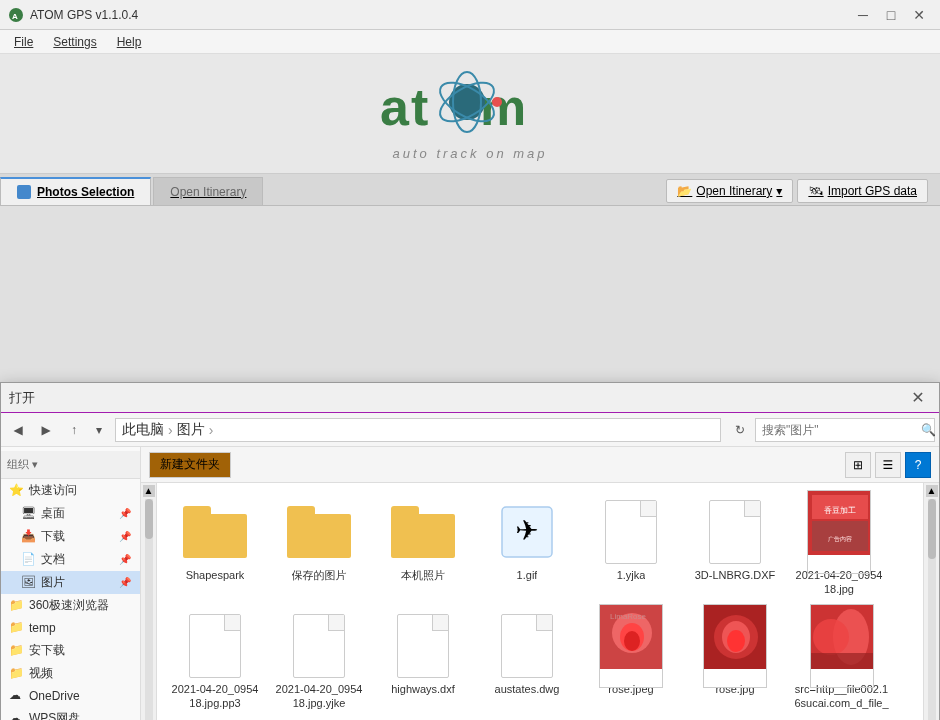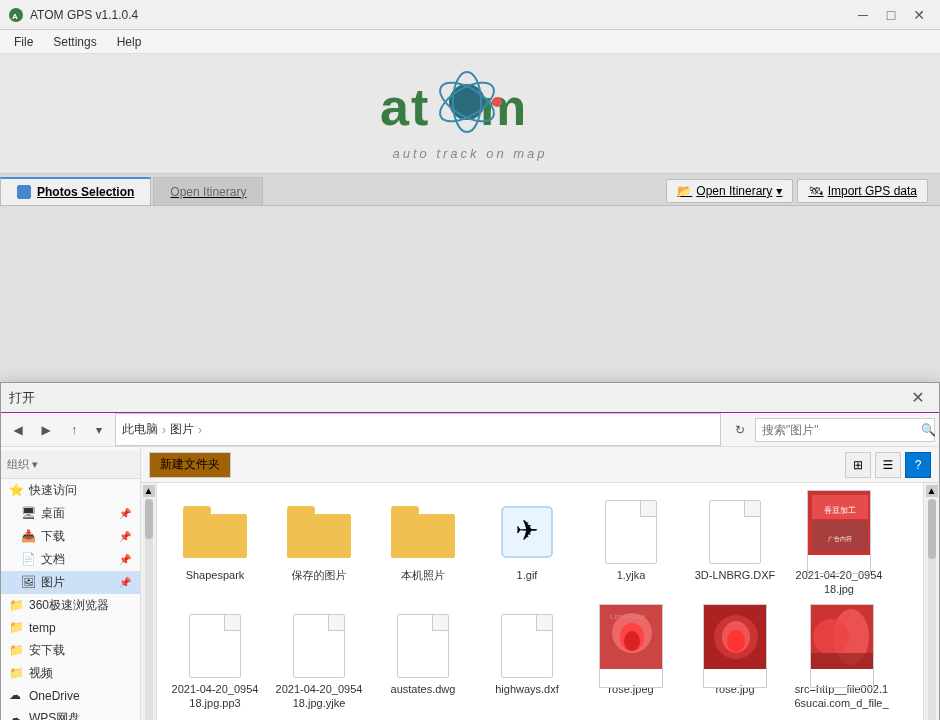--- a/index.html
+++ b/index.html
@@ -34,20 +34,21 @@
       border-bottom: 1px solid #ddd;
     }
     .menu-item {
       padding: 2px 10px;
       cursor: pointer;
       font-size: 12px;
       color: #333;
       height: 22px;
       display: flex;
       align-items: center;
+      text-decoration: underline;
     }
 
     
     .app-header {
       background: #e8e8e8;
       height: 120px;
       display: flex;
       align-items: center;
       justify-content: center;
       border-bottom: 1px solid #ccc;
@@ -146,27 +147,27 @@
     .dialog-nav-btn {
       width: 26px; height: 24px;
       border: 1px solid transparent;
       background: transparent;
       cursor: pointer;
       display: flex; align-items: center; justify-content: center;
       font-size: 12px; color: #555;
     }
     .breadcrumb-bar {
       flex: 1;
-      height: 33px;
+      height: 24px;
       border: 1px solid #ccc;
       background: white;
       display: flex;
       align-items: center;
       padding: 8px 6px;
-      font-size: 12px;
+      font-size: 14px;
       color: #333;
       gap: 4px;
       margin: 0 4px;
     }
     .breadcrumb-sep { color: #999; }
     .search-box {
       width: 180px;
       height: 24px;
       border: 1px solid #ccc;
       background: white;
@@ -628,30 +629,30 @@
                     </div>
                     <div class="file-name">2021-04-20_095418.jpg.yjke</div>
                   </div>
 
                   <div class="file-item">
                     <div class="file-icon">
                       <div class="doc-icon-shape">
                         <div class="doc-fold"></div>
                       </div>
                     </div>
-                    <div class="file-name">austates.dwg</div>
+                    <div class="file-name">highways.dxf</div>
                   </div>
 
                   <div class="file-item">
                     <div class="file-icon">
                       <div class="doc-icon-shape">
                         <div class="doc-fold"></div>
                       </div>
                     </div>
-                    <div class="file-name">highways.dxf</div>
+                    <div class="file-name">austates.dwg</div>
                   </div>
 
                   <div class="file-item">
                     <div class="file-icon">
                       <div class="photo-placeholder">
                         <svg width="64" height="64" viewBox="0 0 64 64">
                           <rect width="64" height="64" fill="#cc4444"></rect>
                           <ellipse cx="32" cy="28" rx="20" ry="20" fill="#ee6666"></ellipse>
                           <ellipse cx="32" cy="32" rx="12" ry="14" fill="#ff4444"></ellipse>
                           <ellipse cx="32" cy="36" rx="8" ry="10" fill="#dd2222"></ellipse>

